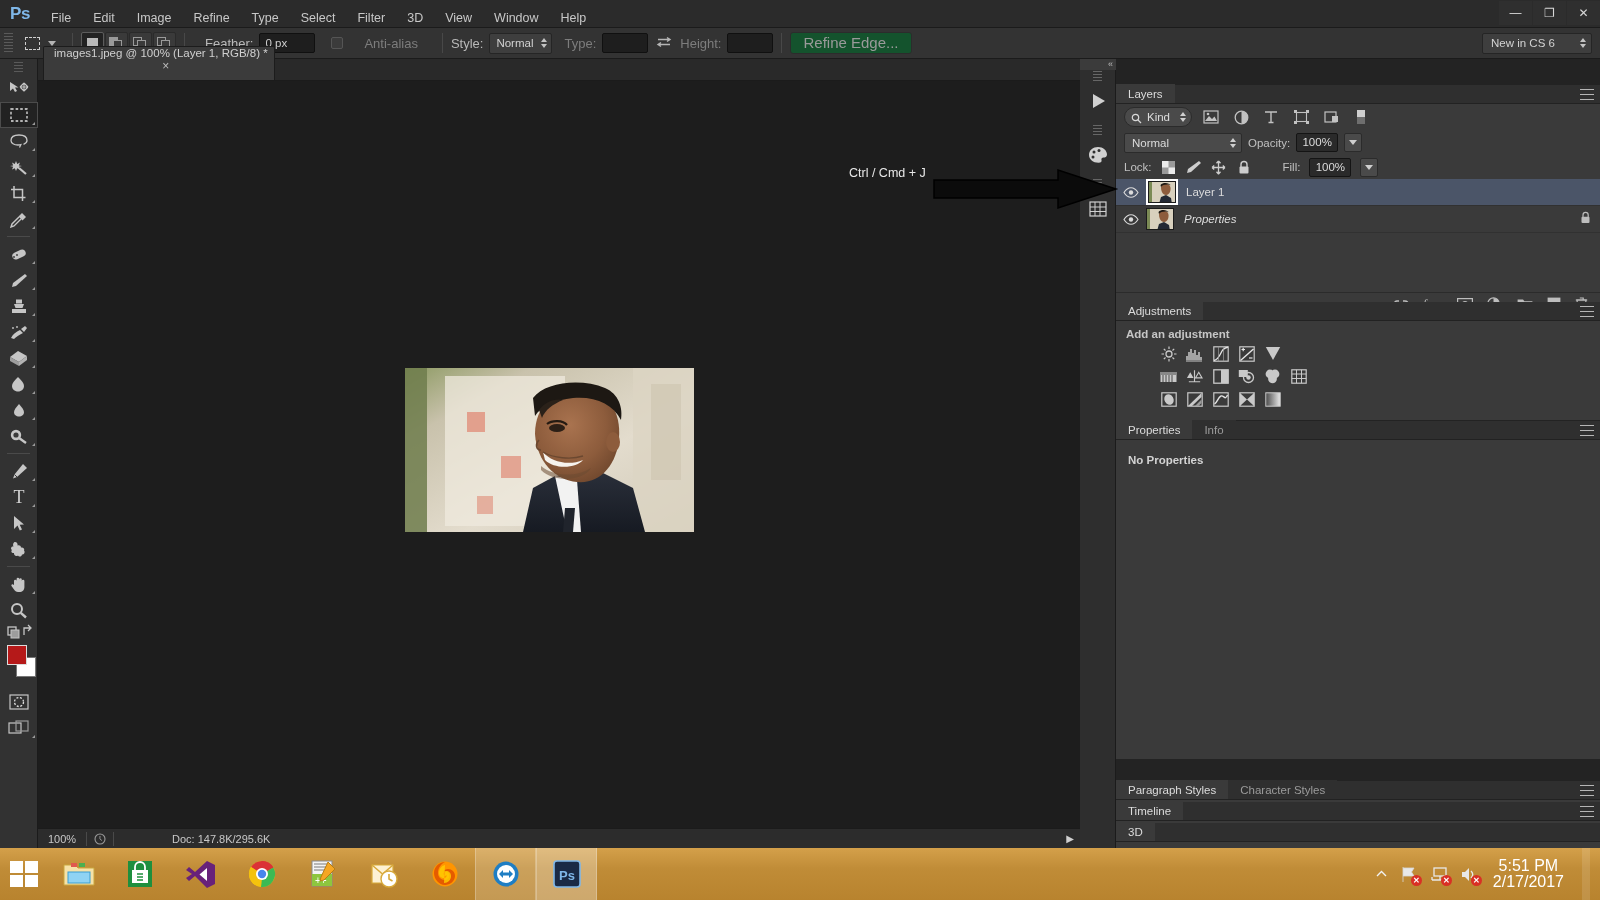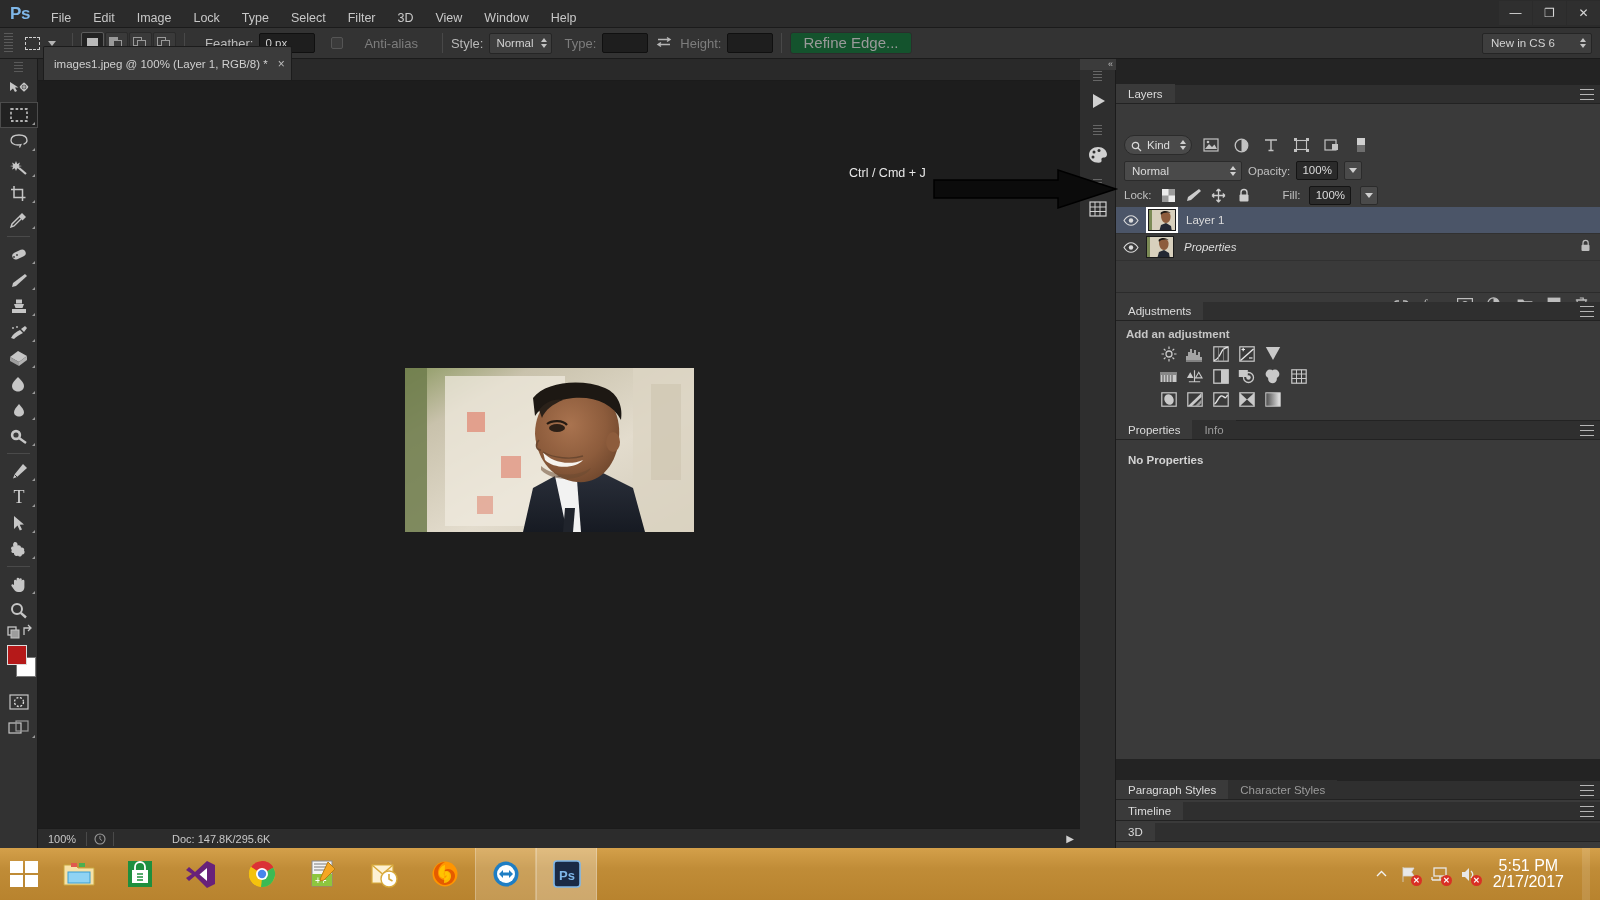--- a/index.html
+++ b/index.html
@@ -107,21 +107,21 @@
   .tb-div{height:1px;background:#4a4a4a;margin:4px 7px;}
   .colorswatch{position:relative;width:38px;height:40px;margin-top:4px;}
   .colorswatch .fg{position:absolute;left:7px;top:2px;width:20px;height:20px;background:#b51919;border:1px solid #dcdcdc;}
   .colorswatch .bg{position:absolute;left:16px;top:14px;width:20px;height:20px;background:#ffffff;border:1px solid #777;}
   .swap-mini{position:relative;width:38px;height:16px;}
 
   
   .doc-tabbar{position:absolute;left:38px;top:59px;width:1042px;height:22px;background:#292929;border-bottom:1px solid #1b1b1b;display:flex;align-items:flex-end;}
   .doc-tab{
     height:34px;background:#3b3b3b;border:1px solid #1c1c1c;border-bottom:none;border-radius:2px 2px 0 0;
-    display:flex;align-items:center;padding:0 6px 0 10px;margin-left:5px;color:#d0d0d0;font-size:11.5px;
+    display:flex;align-items:center;padding:0 6px 0 10px;margin-left:5px;color:#d0d0d0;font-size:11.5px;flex-direction:column;
   }
   .doc-tab .x{margin-left:10px;color:#bdbdbd;font-size:12px;}
   .canvas-area{position:absolute;left:38px;top:81px;width:1042px;height:747px;background:#1d1d1d;}
   .photo{
     position:absolute;left:367px;top:287px;width:289px;height:164px;overflow:hidden;background:#cfc6b4;
   }
   .statusbar{position:absolute;left:38px;top:828px;width:1042px;height:20px;background:#2c2c2c;border-top:1px solid #1b1b1b;display:flex;align-items:center;color:#c8c8c8;font-size:11px;}
   .sb-zoom{width:48px;text-align:center;}
   .sb-sep{width:1px;height:14px;background:#4a4a4a;}
   .sb-doc{padding-left:58px;}
@@ -135,21 +135,21 @@
     background:repeating-linear-gradient(to bottom,#666 0px,#666 1px,transparent 1px,transparent 3px);}
 
   
   .rpanel{position:absolute;left:1116px;width:484px;background:#3a3a3a;}
   .panel-tabs{height:19px;background:#2f2f2f;display:flex;align-items:flex-end;border-bottom:1px solid #222;position:relative;}
   .ptab{height:19px;padding:0 12px;display:flex;align-items:center;font-size:11.5px;color:#9b9b9b;background:#2f2f2f;}
   .ptab.active{background:#3a3a3a;color:#dcdcdc;}
   .pmenu{position:absolute;right:6px;top:4px;width:14px;height:11px;display:flex;flex-direction:column;justify-content:space-between;}
   .pmenu i{display:block;height:1px;background:#b5b5b5;}
 
-  .layers-filter{height:26px;display:flex;align-items:center;padding:0 8px;gap:8px;margin-top:28px;}
+  .layers-filter{height:26px;display:flex;align-items:center;padding:0 8px;gap:8px;}
   .kind-select{background:#4a4a4a;border:1px solid #2b2b2b;border-radius:10px;color:#dcdcdc;font-size:11.5px;height:20px;line-height:18px;padding:0 18px 0 22px;position:relative;min-width:68px;}
   .kind-select .mag{position:absolute;left:6px;top:3px;}
   .filter-icon{width:22px;height:20px;display:flex;align-items:center;justify-content:center;color:#c2c2c2;}
   .blend-row{height:25px;display:flex;align-items:center;padding:0 8px;gap:6px;}
   .blend-select{background:#4a4a4a;border:1px solid #2b2b2b;border-radius:2px;color:#dcdcdc;font-size:11.5px;height:20px;line-height:18px;padding:0 20px 0 7px;width:118px;position:relative;}
   .mini-label{color:#c0c0c0;font-size:11.5px;}
   .num-field{background:#2a2a2a;border:1px solid #141414;border-radius:2px;color:#dcdcdc;font-size:11.5px;height:19px;line-height:17px;width:42px;text-align:center;}
   .num-spin{width:18px;height:19px;background:#4a4a4a;border:1px solid #2b2b2b;border-radius:2px;display:flex;align-items:center;justify-content:center;}
   .lock-row{height:24px;display:flex;align-items:center;padding:0 8px;gap:9px;}
   .lock-icon{width:16px;height:16px;display:flex;align-items:center;justify-content:center;color:#cdcdcd;}
@@ -197,21 +197,21 @@
 <body>
 
 <div class="app">
 
   <div class="menubar">
     <div class="ps-logo">Ps</div>
     <div class="menu-items">
       <div class="menu-item">File</div>
       <div class="menu-item">Edit</div>
       <div class="menu-item">Image</div>
-      <div class="menu-item">Lock</div>
+      <div class="menu-item">Refine</div>
       <div class="menu-item">Type</div>
       <div class="menu-item">Select</div>
       <div class="menu-item">Filter</div>
       <div class="menu-item">3D</div>
       <div class="menu-item">View</div>
       <div class="menu-item">Window</div>
       <div class="menu-item">Help</div>
     </div>
     <div class="win-controls">
       <div class="win-btn">—</div>

